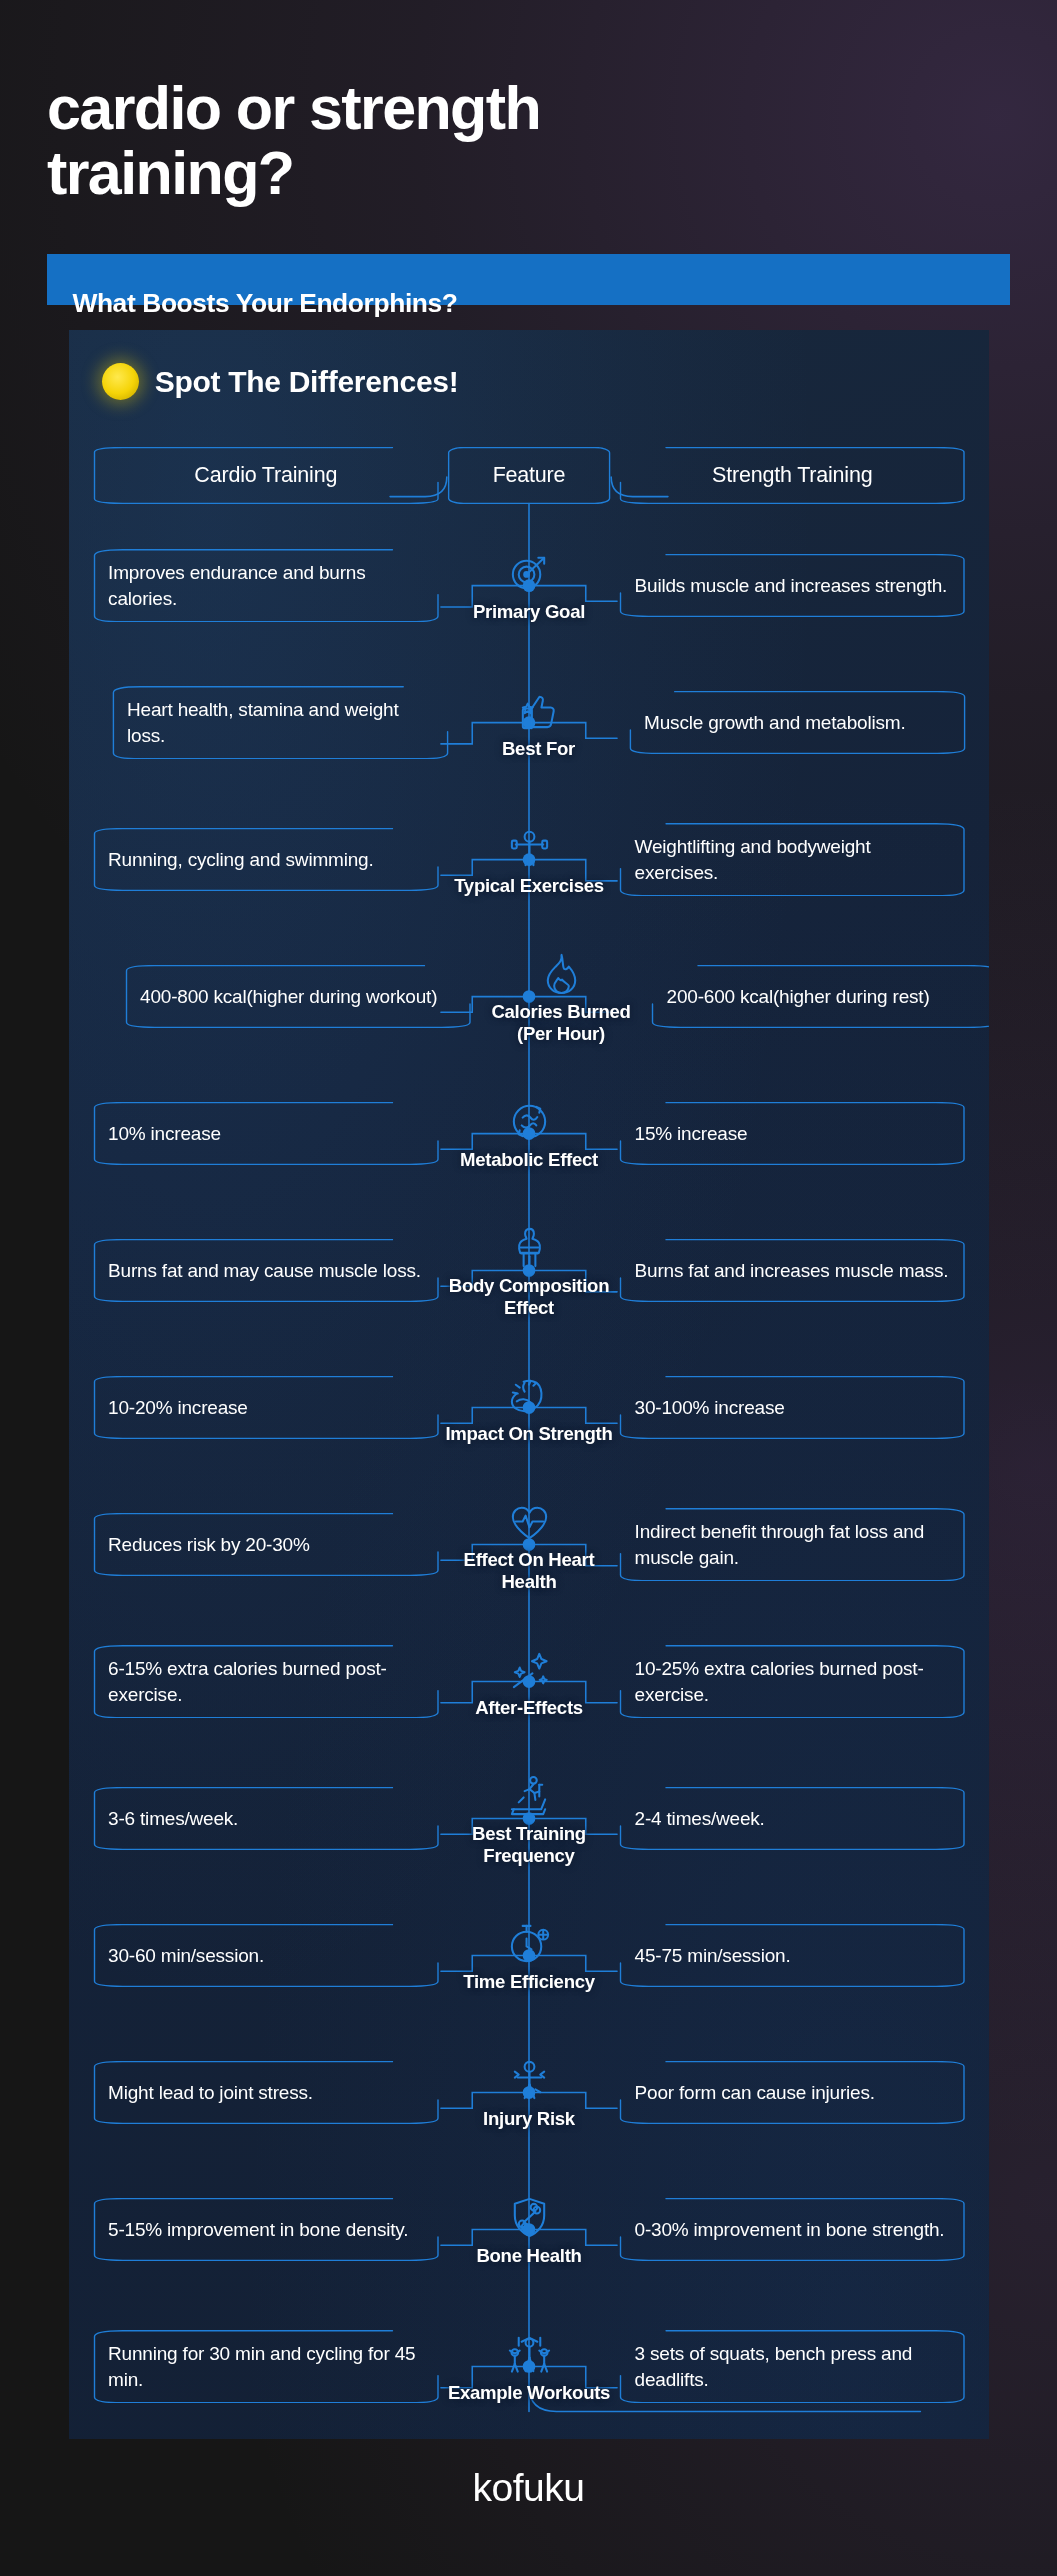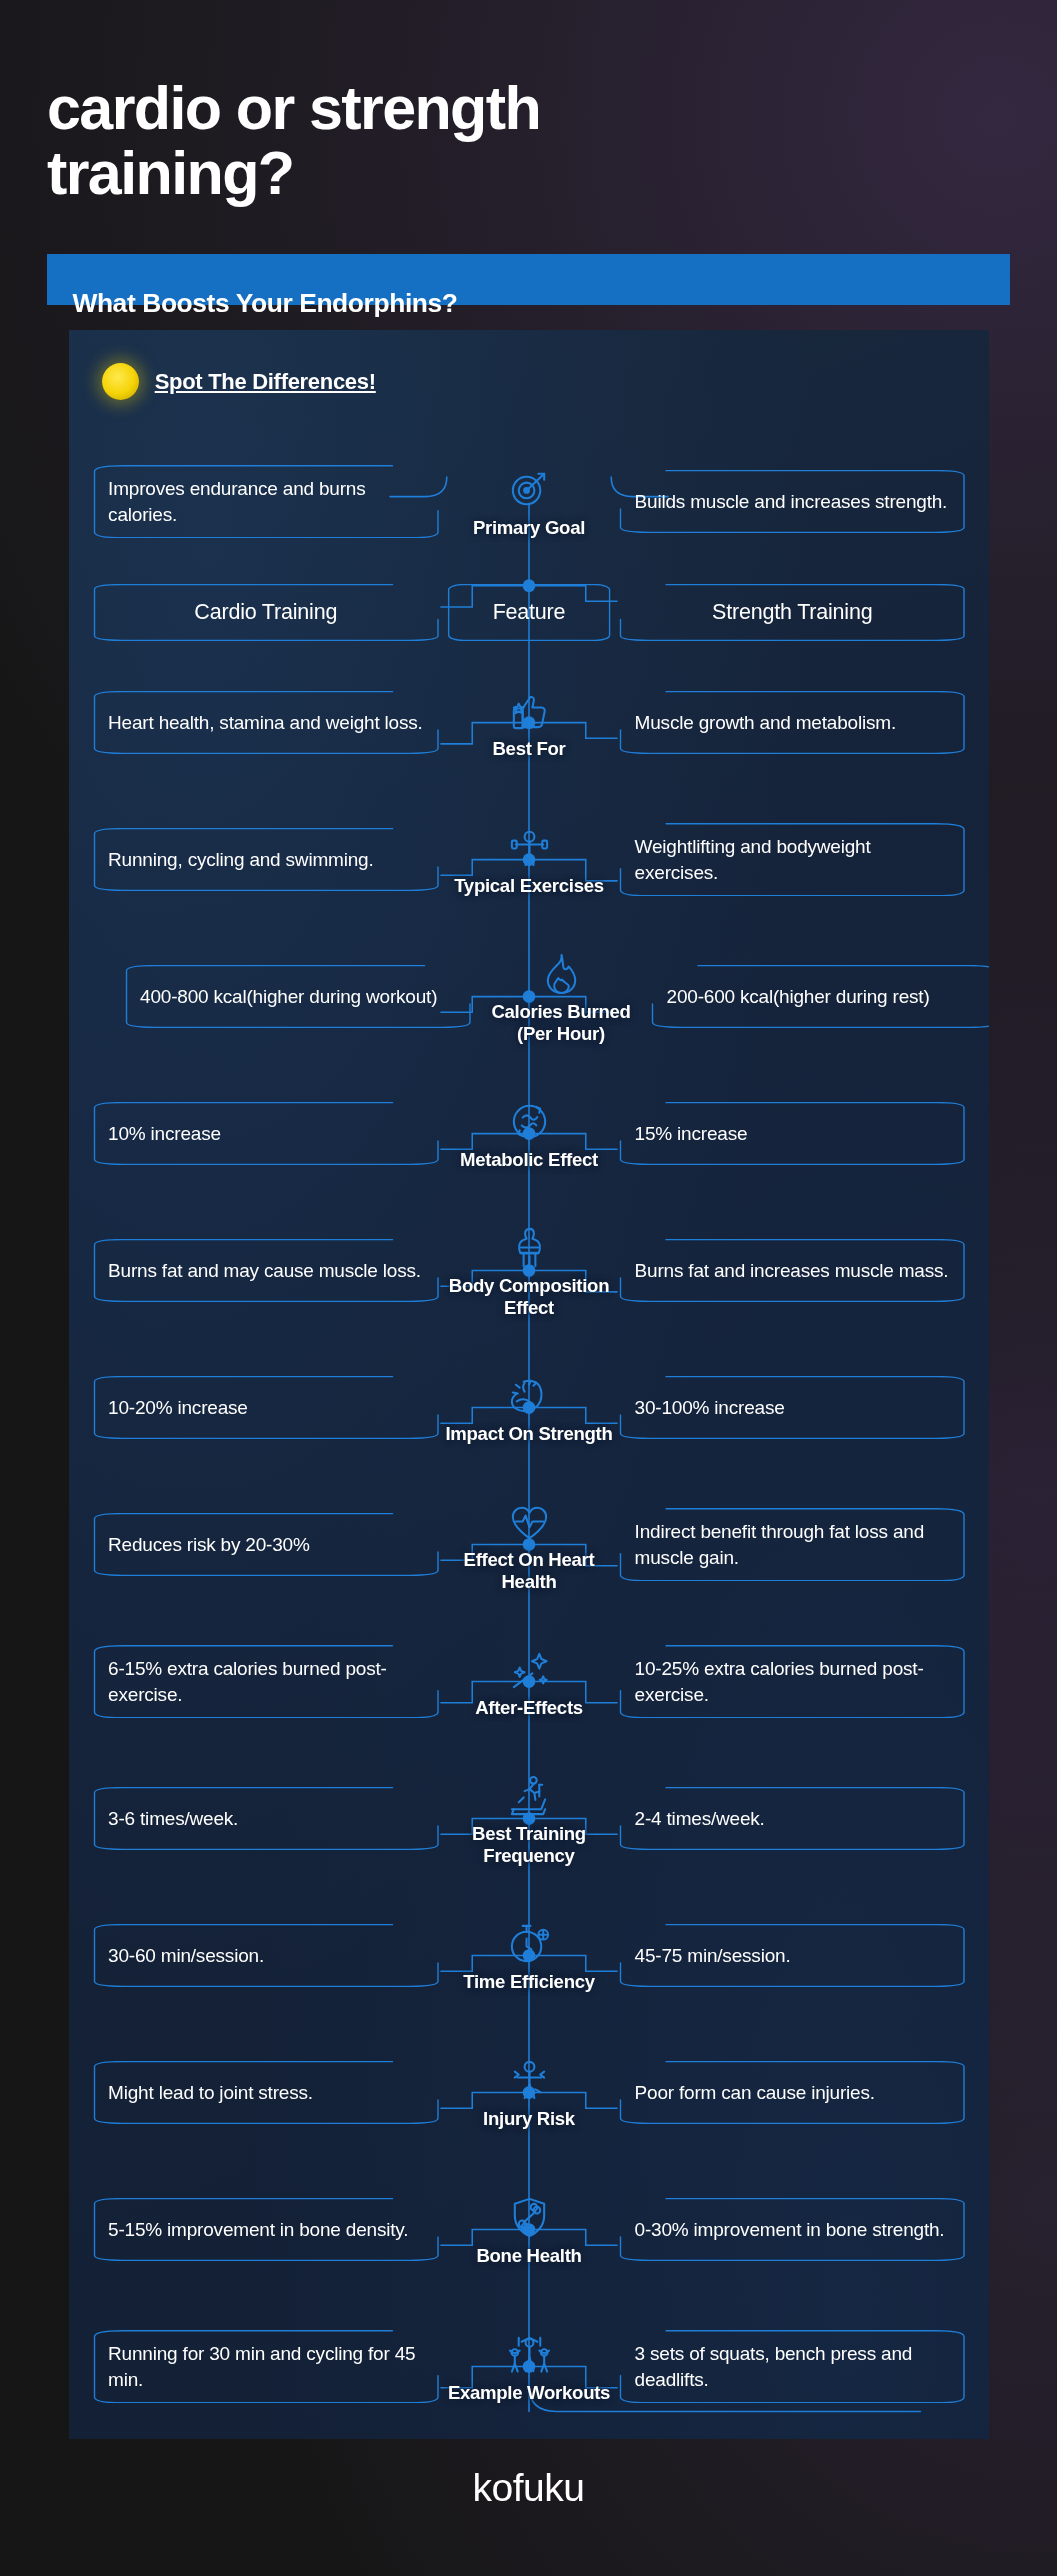--- a/index.html
+++ b/index.html
@@ -84,24 +84,23 @@
     gap: 15.7px;
   }
   .sun-icon {
     width: 37px; height: 37px;
     border-radius: 50%;
     background: radial-gradient(circle at 42% 38%, #ffe94d 0%, #f5d408 52%, #d8b800 78%, rgba(216,184,0,0.0) 100%);
     box-shadow: 0 0 15.7px 4.9px rgba(240,212,10,0.35);
   }
   .spot-text {
     color: #ffffff;
-    font-size: 22px;
+    font-size: 30px;
     font-weight: bold;
     letter-spacing: -0.3px;
-    text-decoration: underline;
   }
 
   
   .diagram {
     position: absolute;
     left: 0;
     top: 103px;
     width: 920px;
   }
 
@@ -267,20 +266,46 @@
           <path d="M 470 1696 L 528 1696 L 528 1712 L 560 1712" fill="none" stroke="#1f7ed8" stroke-width="1.6" stroke-linecap="round"></path>
           <circle cx="470" cy="1696" r="6.5" fill="#1f7ed8"></circle>
           <path d="M 380 1852 L 412 1852 L 412 1836 L 470 1836" fill="none" stroke="#1f7ed8" stroke-width="1.6" stroke-linecap="round"></path>
           <path d="M 470 1836 L 528 1836 L 528 1852 L 560 1852" fill="none" stroke="#1f7ed8" stroke-width="1.6" stroke-linecap="round"></path>
           <circle cx="470" cy="1836" r="6.5" fill="#1f7ed8"></circle>
           <path d="M 380 1997.734375 L 412 1997.734375 L 412 1976 L 470 1976" fill="none" stroke="#1f7ed8" stroke-width="1.6" stroke-linecap="round"></path>
           <path d="M 470 1976 L 528 1976 L 528 1997.734375 L 560 1997.734375" fill="none" stroke="#1f7ed8" stroke-width="1.6" stroke-linecap="round"></path>
           <circle cx="470" cy="1976" r="6.5" fill="#1f7ed8"></circle>
           <path d="M 470 1996 Q 470 2022 498 2022 L 870 2022" fill="none" stroke="#1f7ed8" stroke-width="1.6" stroke-linecap="round"></path>
         </svg>
+        <div class="row head-row">
+          <div class="cell-box head-box left-cell">
+            <span class="frame">
+              <svg viewBox="0 0 100 100" preserveAspectRatio="none">
+                <path d="M 86 1 L 9 1 Q 1 1 1 9 L 1 91 Q 1 99 9 99 L 91 99 Q 99 99 99 91 L 99 62" fill="none" stroke="#1f7ed8" stroke-width="1.4" stroke-linecap="round" vector-effect="non-scaling-stroke"></path>
+              </svg>
+            </span>
+            <span>Cardio Training</span>
+          </div>
+          <div class="cell-box head-box head-center">
+            <span class="frame">
+              <svg viewBox="0 0 100 100" preserveAspectRatio="none">
+                <rect x="1" y="1" width="98" height="98" rx="9" ry="9" fill="none" stroke="#1f7ed8" stroke-width="1.4" vector-effect="non-scaling-stroke"></rect>
+              </svg>
+            </span>
+            <span>Feature</span>
+          </div>
+          <div class="cell-box head-box right-cell">
+            <span class="frame">
+              <svg viewBox="0 0 100 100" preserveAspectRatio="none">
+                <path d="M 14 1 L 91 1 Q 99 1 99 9 L 99 91 Q 99 99 91 99 L 9 99 Q 1 99 1 91 L 1 62" fill="none" stroke="#1f7ed8" stroke-width="1.4" stroke-linecap="round" vector-effect="non-scaling-stroke"></path>
+              </svg>
+            </span>
+            <span>Strength Training</span>
+          </div>
+        </div>
         <div class="row data-row" style="height: 137px;">
           <div class="cell-box left-cell">
             <span class="frame">
               <svg viewBox="0 0 100 100" preserveAspectRatio="none">
                 <path d="M 86 1 L 9 1 Q 1 1 1 9 L 1 91 Q 1 99 9 99 L 91 99 Q 99 99 99 91 L 99 62" fill="none" stroke="#1f7ed8" stroke-width="1.4" stroke-linecap="round" vector-effect="non-scaling-stroke"></path>
               </svg>
             </span>
             <span>Improves endurance and burns calories.</span>
           </div>
           <div class="center-cell">
@@ -297,47 +322,21 @@
           </div>
           <div class="cell-box right-cell">
             <span class="frame">
               <svg viewBox="0 0 100 100" preserveAspectRatio="none">
                 <path d="M 14 1 L 91 1 Q 99 1 99 9 L 99 91 Q 99 99 91 99 L 9 99 Q 1 99 1 91 L 1 62" fill="none" stroke="#1f7ed8" stroke-width="1.4" stroke-linecap="round" vector-effect="non-scaling-stroke"></path>
               </svg>
             </span>
             <span>Builds muscle and increases strength.</span>
           </div>
         </div>
-        <div class="row head-row">
-          <div class="cell-box head-box left-cell">
-            <span class="frame">
-              <svg viewBox="0 0 100 100" preserveAspectRatio="none">
-                <path d="M 86 1 L 9 1 Q 1 1 1 9 L 1 91 Q 1 99 9 99 L 91 99 Q 99 99 99 91 L 99 62" fill="none" stroke="#1f7ed8" stroke-width="1.4" stroke-linecap="round" vector-effect="non-scaling-stroke"></path>
-              </svg>
-            </span>
-            <span>Cardio Training</span>
-          </div>
-          <div class="cell-box head-box head-center">
-            <span class="frame">
-              <svg viewBox="0 0 100 100" preserveAspectRatio="none">
-                <rect x="1" y="1" width="98" height="98" rx="9" ry="9" fill="none" stroke="#1f7ed8" stroke-width="1.4" vector-effect="non-scaling-stroke"></rect>
-              </svg>
-            </span>
-            <span>Feature</span>
-          </div>
-          <div class="cell-box head-box right-cell">
-            <span class="frame">
-              <svg viewBox="0 0 100 100" preserveAspectRatio="none">
-                <path d="M 14 1 L 91 1 Q 99 1 99 9 L 99 91 Q 99 99 91 99 L 9 99 Q 1 99 1 91 L 1 62" fill="none" stroke="#1f7ed8" stroke-width="1.4" stroke-linecap="round" vector-effect="non-scaling-stroke"></path>
-              </svg>
-            </span>
-            <span>Strength Training</span>
-          </div>
-        </div>
-        <div class="row data-row" style="height: 137px;">
+        <div class="row data-row" style="height: 137px; padding-left: 19px;">
           <div class="cell-box left-cell">
             <span class="frame">
               <svg viewBox="0 0 100 100" preserveAspectRatio="none">
                 <path d="M 86 1 L 9 1 Q 1 1 1 9 L 1 91 Q 1 99 9 99 L 91 99 Q 99 99 99 91 L 99 62" fill="none" stroke="#1f7ed8" stroke-width="1.4" stroke-linecap="round" vector-effect="non-scaling-stroke"></path>
               </svg>
             </span>
             <span>Heart health, stamina and weight loss.</span>
           </div>
           <div class="center-cell">
             <span class="center-icon">

